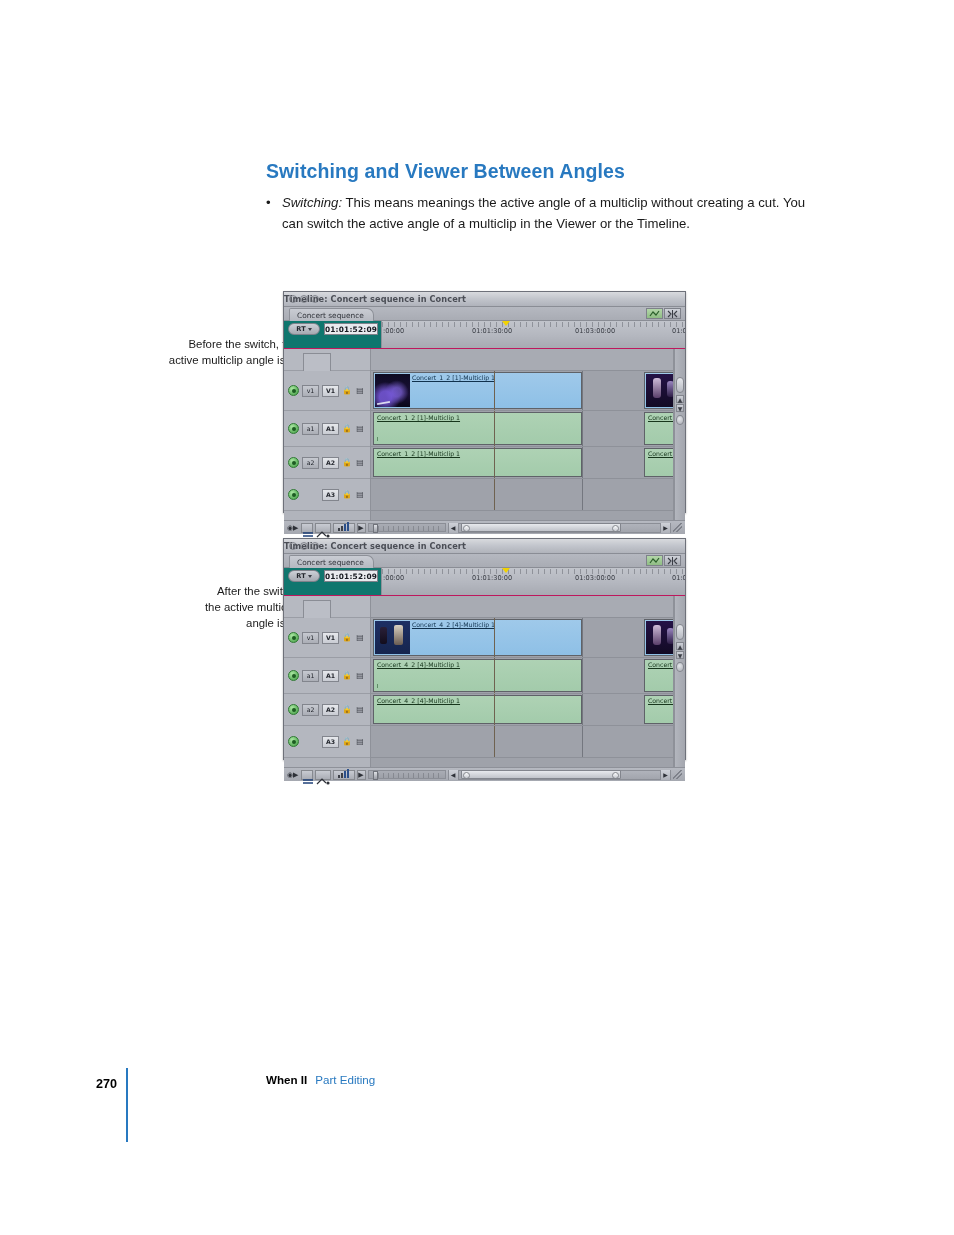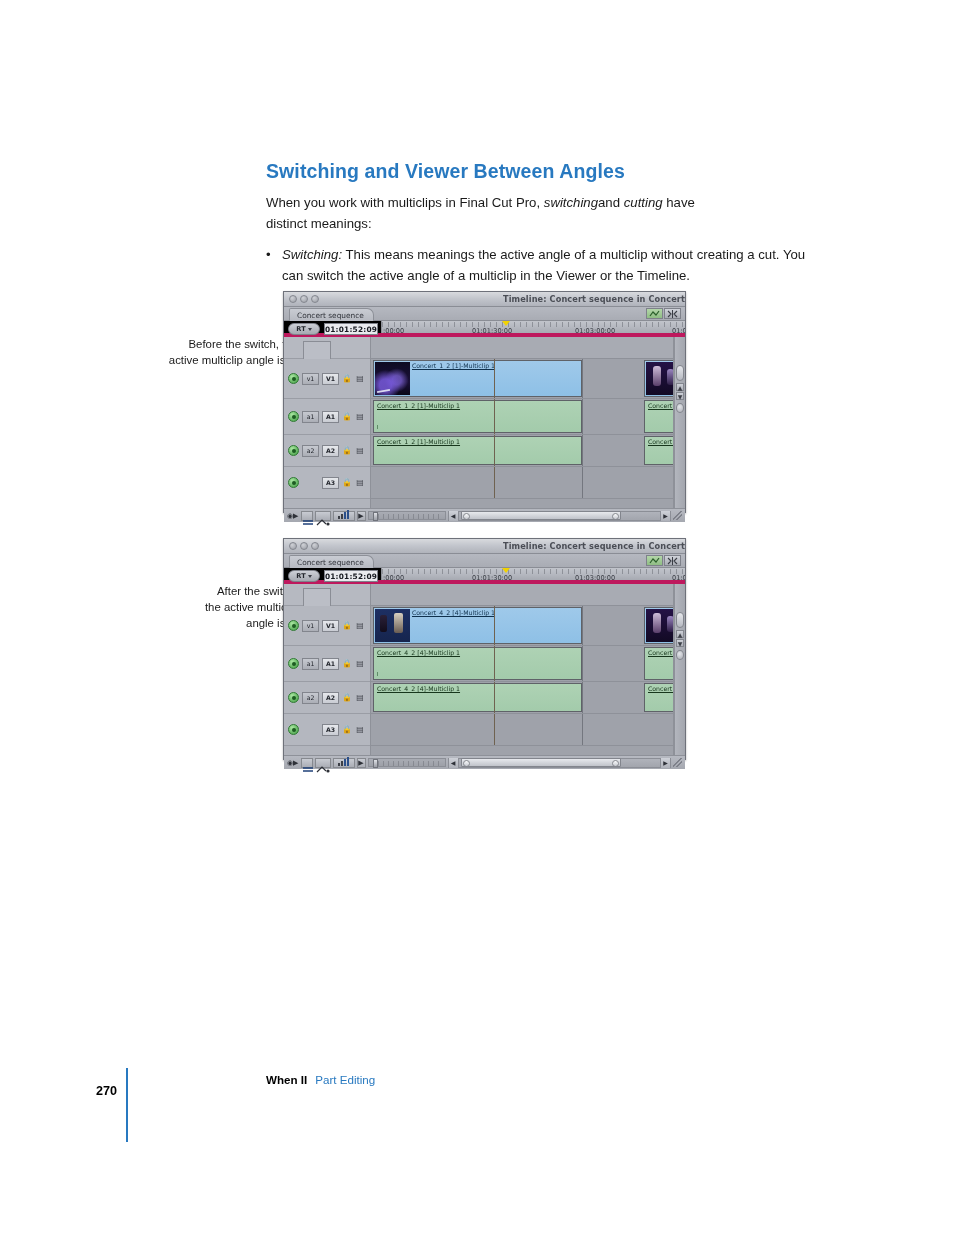--- a/index.html
+++ b/index.html
@@ -73,21 +73,21 @@
     display: flex; align-items: center;
     position: relative;
   }
   .traffic { display: flex; gap: 3px; margin-left: 5px; }
   .tl-dot {
     width: 8px; height: 8px; border-radius: 50%;
     background: radial-gradient(circle at 35% 30%, #cfd1d6, #9a9da5);
     border: 1px solid #84878f;
   }
   .win-title {
-    position: absolute; left: 0; right: 0; text-align: right;
+    position: absolute; left: 0; right: 0; text-align: left;
     font-size: 8.2px; color: #4b4e56; font-weight: bold;
     letter-spacing: 0.1px;
   }
 
   
   .tabrow {
     height: 14px;
     background: linear-gradient(to bottom,#b5b8c0,#a9acb4);
     border-bottom: 1px solid #8a8d95;
     position: relative;
@@ -109,21 +109,21 @@
   }
   .tb-btn {
     width: 17px; height: 11px;
     border: 1px solid #7e818a;
     background: linear-gradient(to bottom,#cfd2d9,#a9acb4);
     display:flex;align-items:center;justify-content:center;
   }
   .tb-btn.on { background: linear-gradient(to bottom,#b3d6a9,#8fbd84); }
 
   
-  .ctlrow { height: 16px; display: flex; background: #000000; border-bottom: 4px solid #be185d; }
+  .ctlrow { height: 28px; display: flex; background: #0f766e; border-bottom: 1px solid #be185d; }
   .rt-btn {
     width: 32px; margin: 2px 0 0 4px; height: 12px;
     background: linear-gradient(to bottom,#cdd0d7,#a6a9b1);
     border: 1px solid #7e818a; border-radius: 6px;
     font-size: 6.6px; color: #23262d; font-weight: bold;
     display: flex; align-items: center; justify-content: center; gap: 2px;
   }
   .rt-arrow { width:0;height:0;border-left:2.5px solid transparent;border-right:2.5px solid transparent;border-top:3px solid #3b3e46; }
   .tc-field {
     margin: 2px 0 0 4px; width: 54px; height: 12px;
@@ -341,46 +341,39 @@
   .resize-grip {
     width:9px;height:9px;
     background:
       linear-gradient(135deg, transparent 40%, #7e818a 40%, #7e818a 52%, transparent 52%),
       linear-gradient(135deg, transparent 62%, #7e818a 62%, #7e818a 74%, transparent 74%);
   }
 
   
   .footer { position: absolute; left: 0; top: 1070px; width: 954px; }
   .folio {
-    position: absolute; left: 96px; top: 14px;
+    position: absolute; left: 96px; top: 7px;
     font-size: 12.6px; font-weight: bold; color: #000;
   }
   .footer-rule {
     position: absolute; left: 126px; top: -2px; width: 1.6px; height: 74px;
     background: #2879c0;
   }
   .footer-text { position: absolute; left: 266px; top: 3px; font-size: 11.6px; }
   .footer-text .part { font-weight: bold; color: #000; }
   .footer-text .chap { color: #2879c0; margin-left: 8px; }
 </style>
 </head>
 <body>
 
 <div class="page">
 
   <div class="doc-body">
     <h1 class="section-title">Switching and Viewer Between Angles</h1>
 
-    <p class="para">
-      <span>When you work with multiclips in Final Cut Pro,</span>
-      <em class="it">switching</em><span>and</span>
-      <em class="it">cutting</em>
-      <span>have</span><br>
-      <span>distinct meanings:</span>
-    </p>
 
     <ul class="bullet-list">
       <li>
         <span class="dot">•</span>
         <em class="it">Switching:</em>
         <span>This means meanings the active angle of a multiclip without creating a cut. You can switch the active angle of a multiclip in the Viewer or the Timeline.</span>
       </li>
     </ul>
   </div>
 

